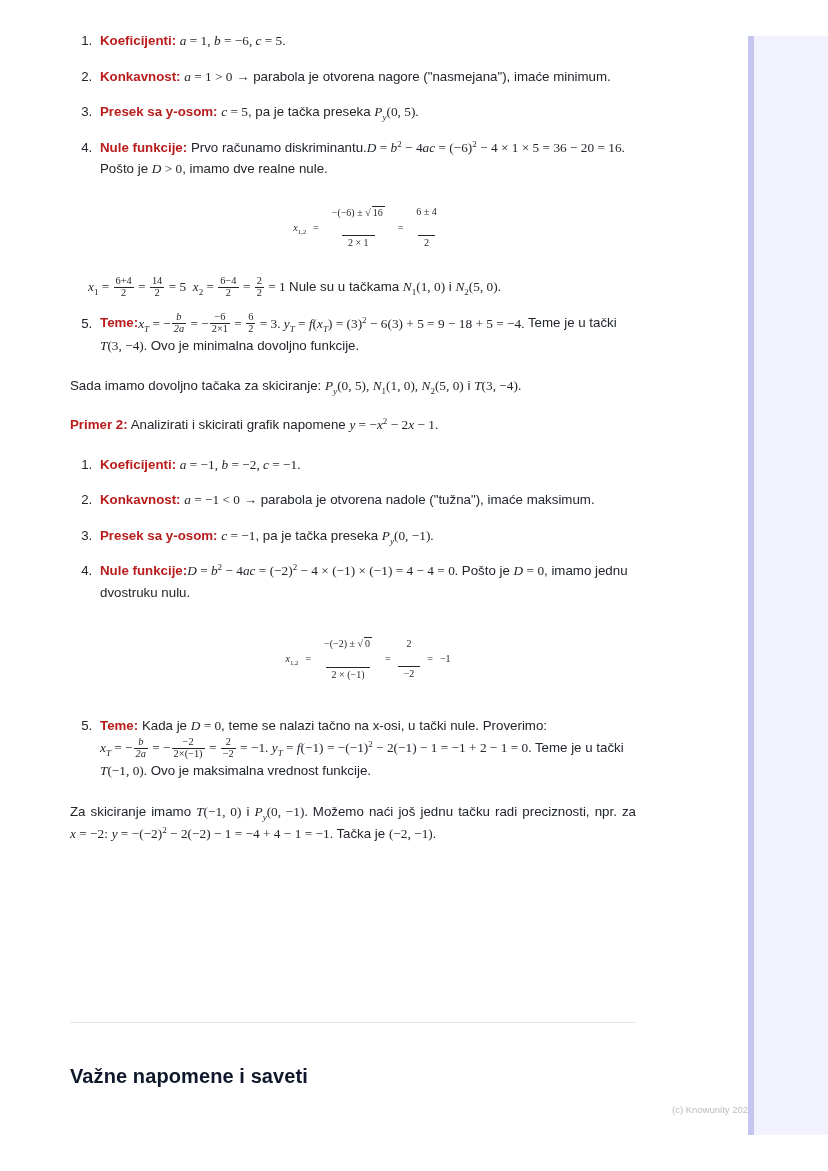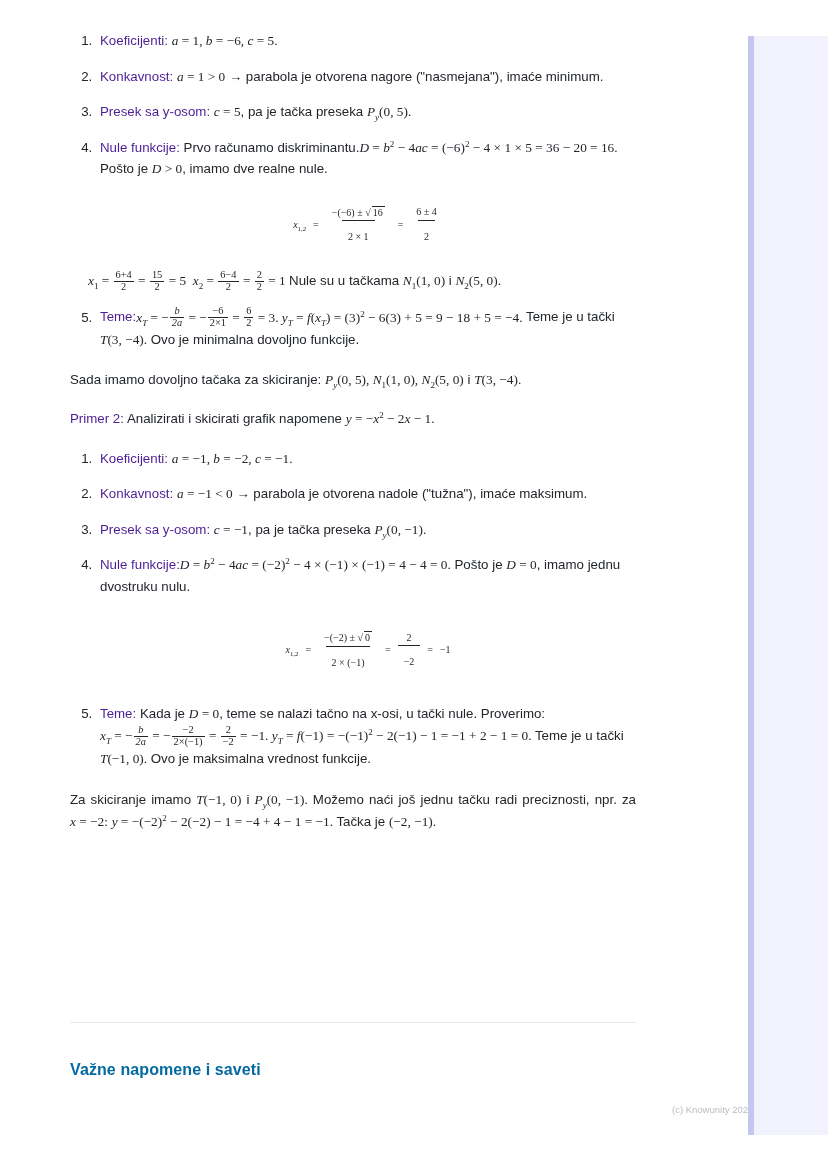--- a/index.html
+++ b/index.html
@@ -60,21 +60,21 @@
     margin: 0;
     padding-left: 26px;
     list-style-position: outside;
   }
   ol.steps > li {
     margin: 0 0 14px 0;
     padding-left: 4px;
   }
   ol.steps > li:last-child { margin-bottom: 0; }
 
-  b, strong { font-weight: normal; color: #4c1d95; }
+  b, strong { font-weight: bold; color: #b91c1c; }
 
   p.para {
     margin: 18px 0 0 0;
   }
   p.para.justify { text-align: justify; }
 
   
   .mi { font-family: "Liberation Serif", serif; font-style: italic; }
   .mn, .mo { font-family: "Liberation Serif", serif; font-style: normal; }
   .math { font-family: "Liberation Serif", serif; white-space: nowrap; }
@@ -107,21 +107,21 @@
     gap: 7px;
   }
   .bigfrac {
     display: inline-flex;
     flex-direction: column;
     align-items: center;
     text-align: center;
     line-height: 1.25;
   }
   .bigfrac .bnum { padding: 0 6px 1px 6px; }
-  .bigfrac .bden { padding: 10px 6px 0 6px; border-top: 1.2px solid #22262b; }
+  .bigfrac .bden { padding: 1px 6px 0 6px; border-top: 1.2px solid #22262b; margin-top: 15px; }
   .sqrt {
     display: inline-block;
     border-top: 1.1px solid #22262b;
     padding: 0 2px 0 1px;
     margin-left: 1px;
   }
   .radical { font-family: "Liberation Serif", serif; }
 
   
   .divider {
@@ -129,23 +129,23 @@
     left: 70px;
     top: 1022px;
     width: 566px;
     height: 1px;
     background: #e6e7ea;
   }
   .section-heading {
     position: absolute;
     left: 70px;
     top: 1048px;
-    font-size: 16px;
+    font-size: 20px;
     font-weight: bold;
-    color: #0369a1;
+    color: #0f172a;
     letter-spacing: 0.1px;
   }
   .footer {
     position: absolute;
     left: 672px;
     top: 1104px;
     font-size: 9.5px;
     color: #b9bcc2;
     white-space: nowrap;
   }
@@ -202,21 +202,21 @@
           </span>
         </div>
 
         
         <div style="margin-left:-12px; margin-bottom:8px;">
           <span class="math">
             <span class="mi">x</span><sub class="sb mn">1</sub>
             <span class="mo">=</span>
             <span class="frac"><span class="num">6+4</span><span class="den">2</span></span>
             <span class="mo">=</span>
-            <span class="frac"><span class="num">15</span><span class="den">2</span></span>
+            <span class="frac"><span class="num">14</span><span class="den">2</span></span>
             <span class="mo">=</span> <span class="mn">5</span>
             &nbsp;<span class="mi">x</span><sub class="sb mn">2</sub>
             <span class="mo">=</span>
             <span class="frac"><span class="num">6−4</span><span class="den">2</span></span>
             <span class="mo">=</span>
             <span class="frac"><span class="num">2</span><span class="den">2</span></span>
             <span class="mo">=</span> <span class="mn">1</span>
           </span>
           <span>Nule su u tačkama </span><span class="math"><span class="mi">N</span><sub class="sb mn">1</sub><span class="mo">(</span><span class="mn">1</span><span class="mo">,</span> <span class="mn">0</span><span class="mo">)</span></span> <span>i</span> <span class="math"><span class="mi">N</span><sub class="sb mn">2</sub><span class="mo">(</span><span class="mn">5</span><span class="mo">,</span> <span class="mn">0</span><span class="mo">).</span></span>
         </div>

